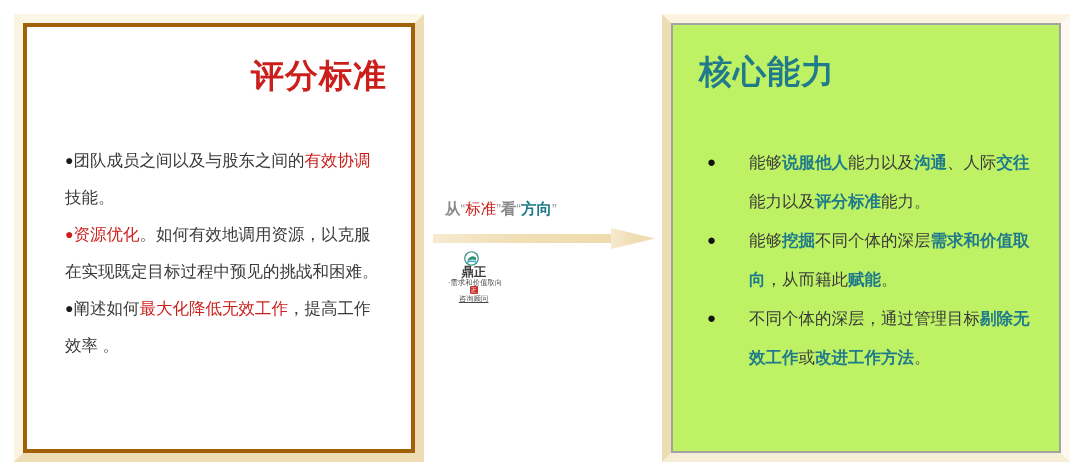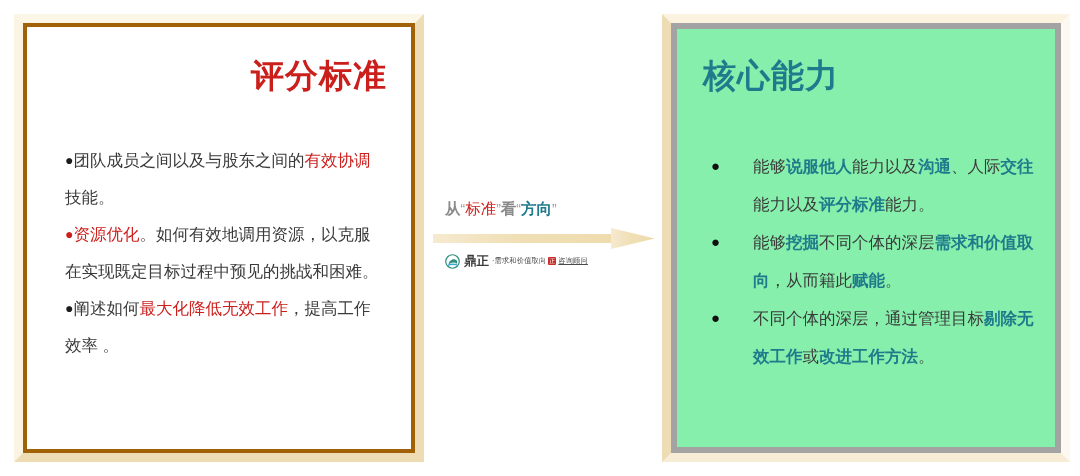--- a/index.html
+++ b/index.html
@@ -44,22 +44,22 @@
   
   #panel-right{ left:662px; top:14px; width:408px; height:448px; }
   #panel-right .frame{
     border-top:9px solid #fbf3e0;
     border-left:9px solid #eeddb4;
     border-right:9px solid #fdf9f0;
     border-bottom:9px solid #f7edd6;
   }
   #panel-right .inner{
     position:absolute; left:9px; top:9px; right:9px; bottom:9px;
-    background:#86efac;
-    border:6px solid #a3a3a3;
+    background:#bef264;
+    border:2px solid #a3a3a3;
     box-sizing:border-box;
   }
 
   
   .title{
     font-weight:bold;
     font-size:33px;
     letter-spacing:1px;
     line-height:1;
     white-space:nowrap;
@@ -102,21 +102,21 @@
     padding-left:46px;
     margin:0;
   }
   .body-right .bullet{
     position:absolute;
     left:4px; top:0;
     font-size:15px;
     color:#111;
     line-height:38px;
   }
-  .tl{ color:#1f7a8b; font-weight:bold; }
+  .tl{ color:#1f7a8b; font-weight:bold;font-family:Liberation Serif, serif; }
 
   
   #arrow-block{
     position:absolute;
     left:443px; top:198px; width:212px; height:82px;text-align:center;
   }
   #arrow-caption{
     position:absolute;
     left:2px; top:0;
     font-size:15.5px;
@@ -136,20 +136,21 @@
     width:222px; height:22px;
   }
 
   #logo-row{
     position:absolute;
     left:2px; top:53px;
     height:20px;
     display:flex;
     align-items:center;
     white-space:nowrap;
+    flex-direction:column;
   }
   #logo-mark{ width:15px;height:15px;margin-right:4px;flex:0 0 auto; }
   #logo-name{
     font-size:12.5px;
     font-weight:bold;
     color:#3b3b3b;
     letter-spacing:0px;
     line-height:1;
   }
   #logo-tagline{

